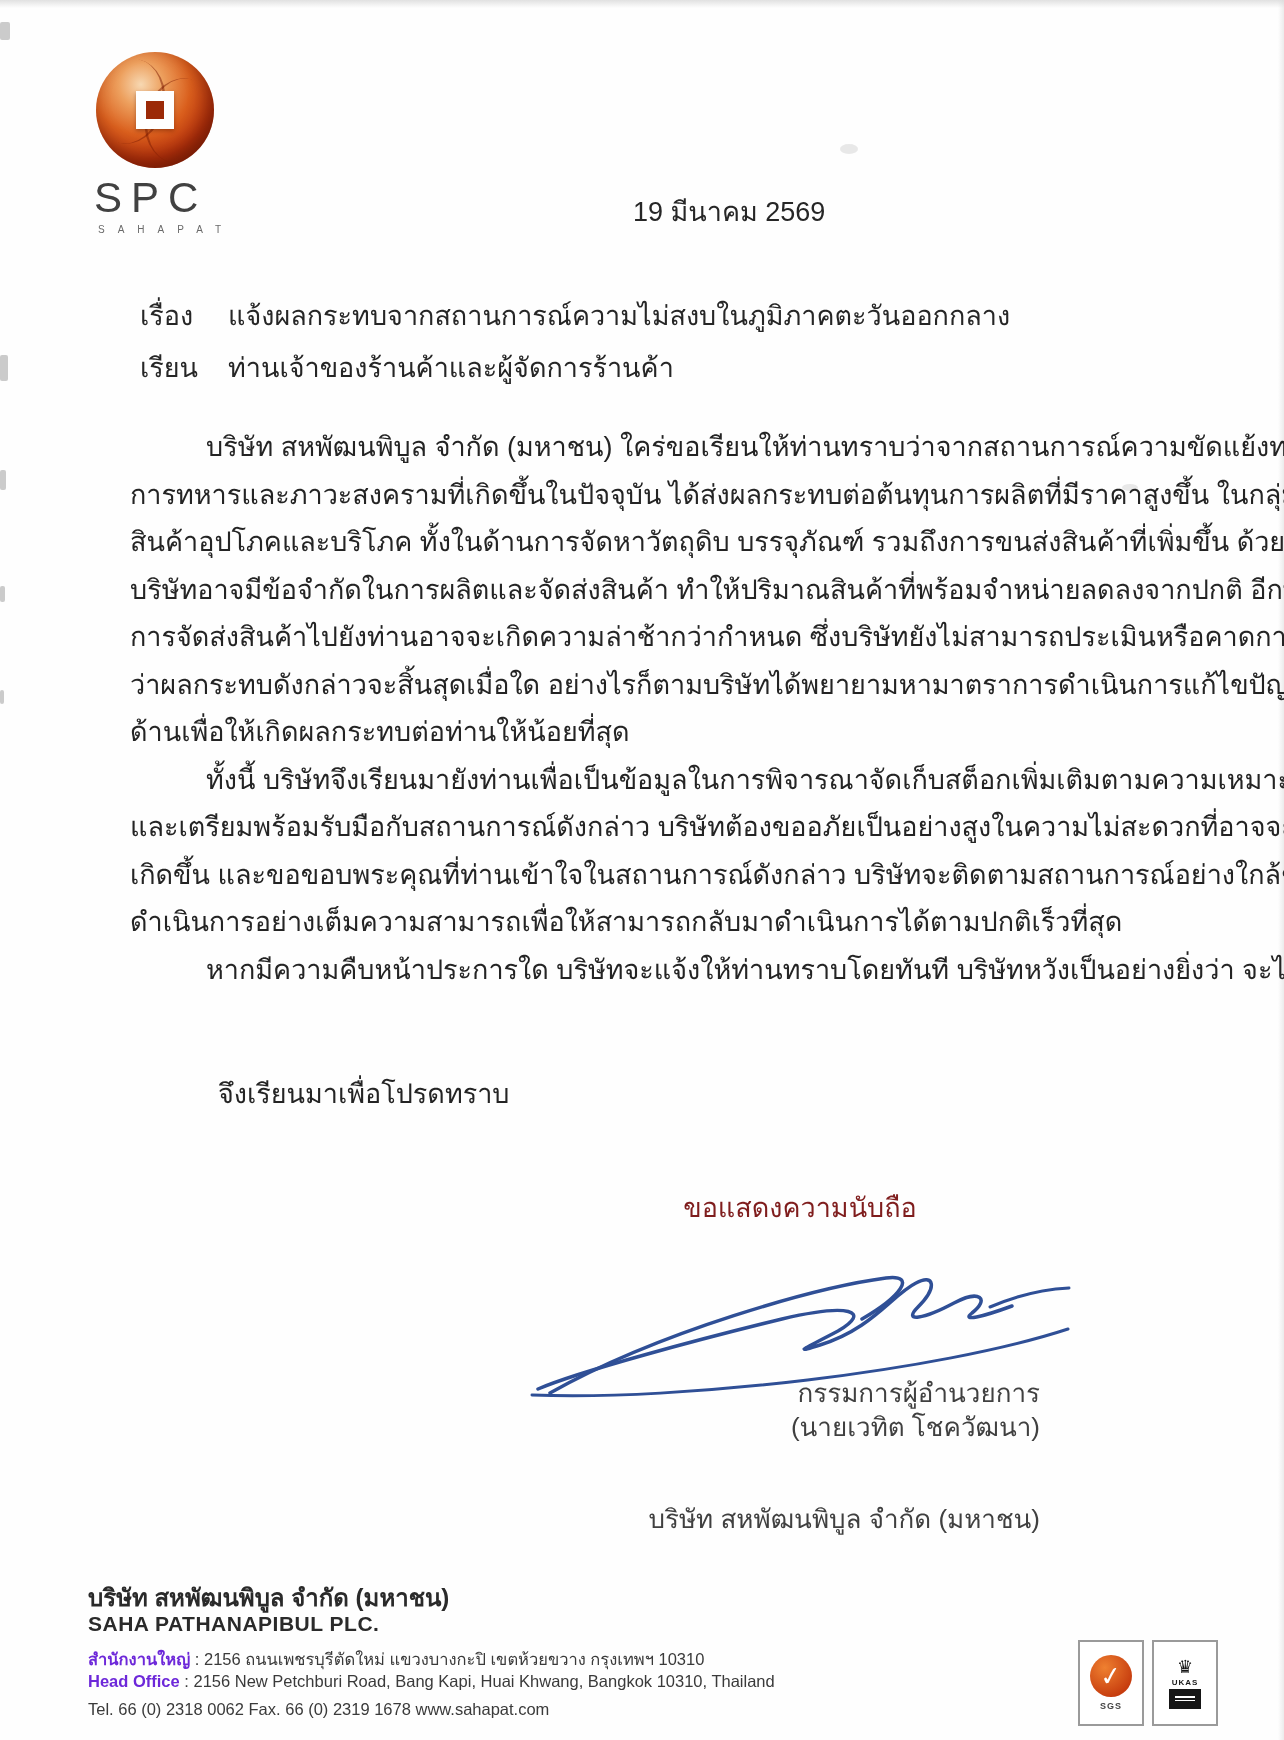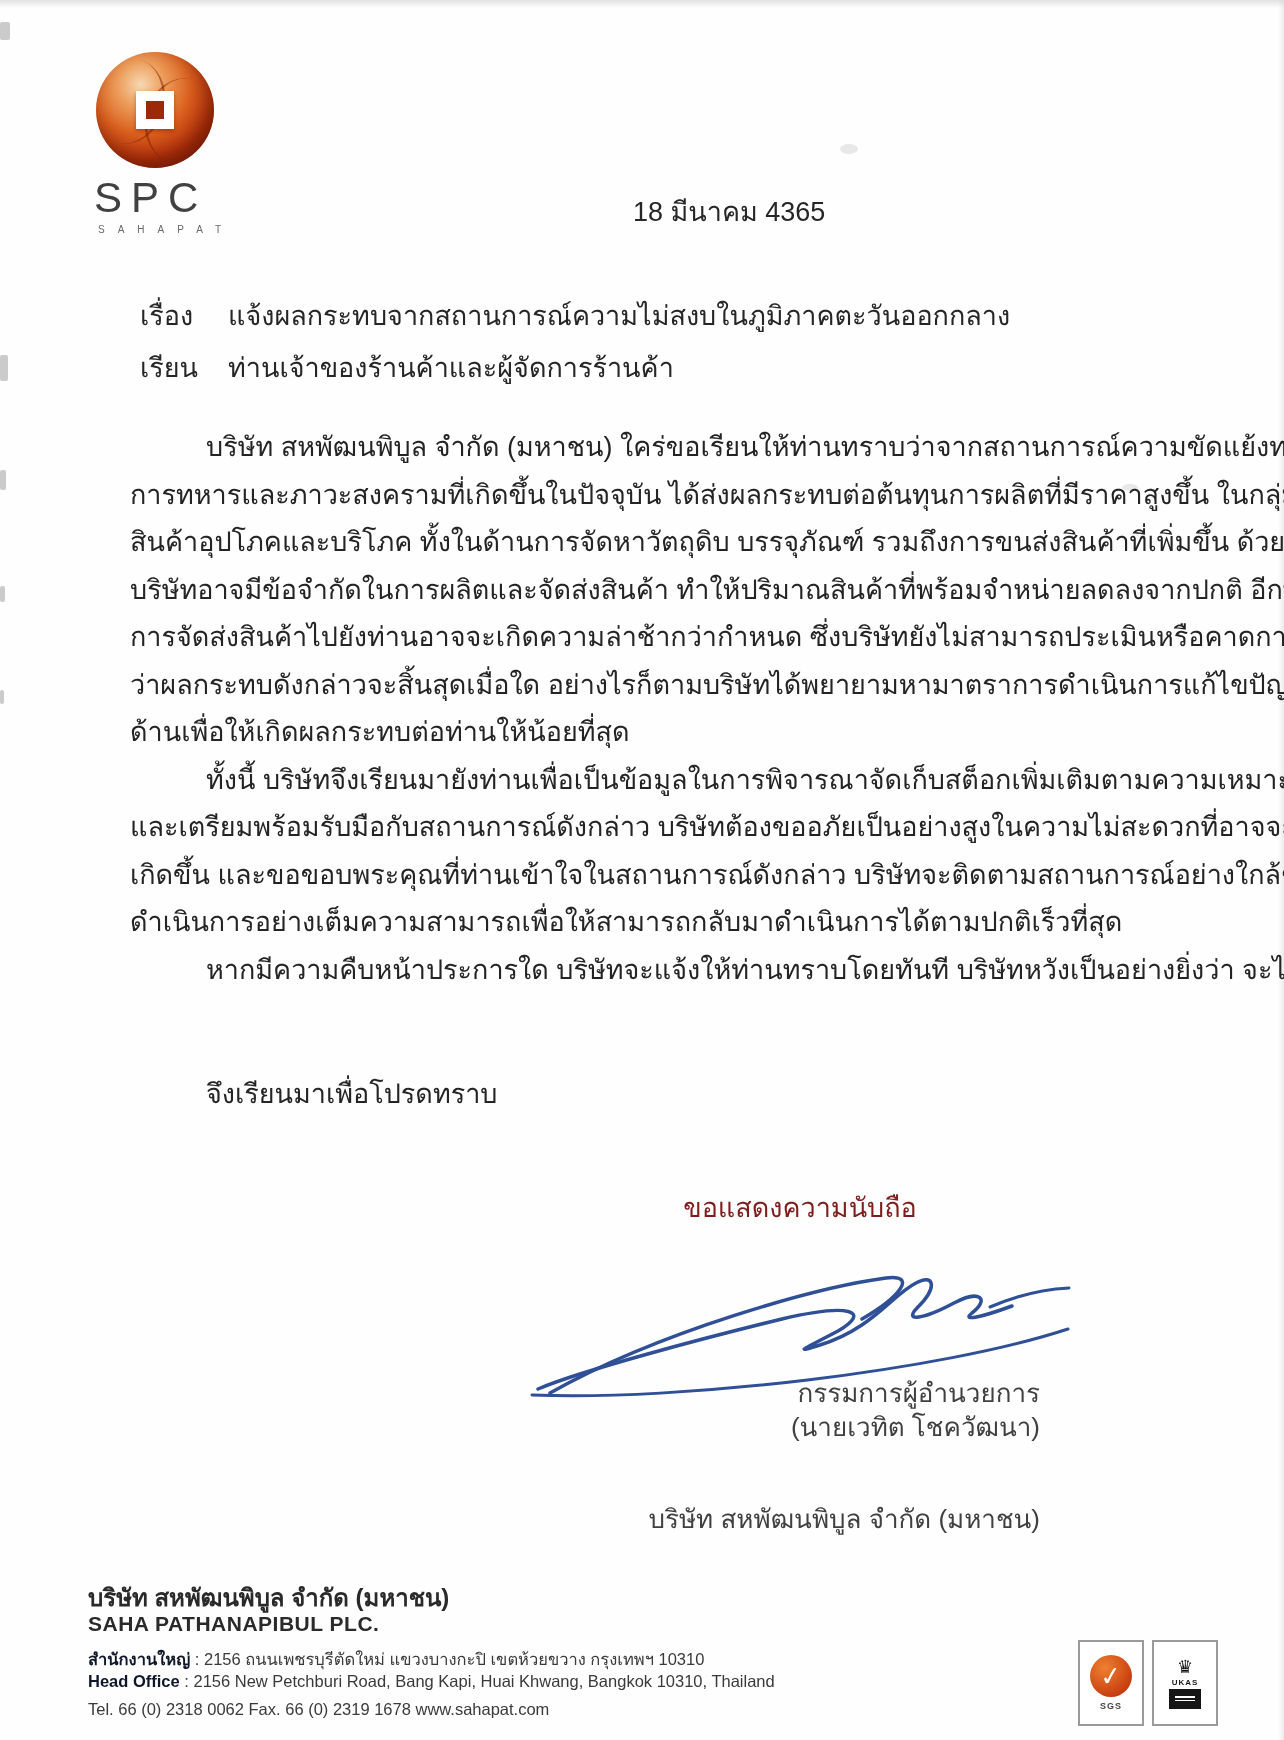--- a/index.html
+++ b/index.html
@@ -40,33 +40,33 @@
   .logo-sub { margin-top:2px; font-size:10px; letter-spacing:13px; color:#6a6a6a;
     padding-left:13px; }
 
   
   .dateline { position:absolute; left:633px; top:190px; font-size:27px; color:#262626; }
   .subj-label { position:absolute; left:140px; font-size:27px; color:#262626; }
   .subj-text  { position:absolute; left:228px; font-size:27px; color:#262626; white-space:nowrap; }
   .body-wrap { position:absolute; left:130px; top:424px; width:1040px; }
   .line { font-size:27px; line-height:47.5px; color:#242424; white-space:nowrap; }
   .line.indent { padding-left:76px; }
-  .closing { position:absolute; left:206px; top:1072px; font-size:27px; color:#242424; }
+  .closing { position:absolute; left:218px; top:1072px; font-size:27px; color:#242424; }
   .salutation { position:absolute; left:600px; top:1186px; width:400px;
     text-align:center; font-size:27px; color:#7f1d1d; }
 
   .signature { position:absolute; left:520px; top:1243px; }
   .sig-block { position:absolute; left:540px; width:500px; text-align:right;
     font-size:26px; color:#404040; }
 
   
   .f-co-th { position:absolute; left:88px; top:1578px; font-size:24px; font-weight:bold; color:#2a2a2a; }
   .f-co-en { position:absolute; left:88px; top:1612px; font-size:21px; font-weight:bold; color:#2a2a2a; letter-spacing:.5px; }
   .f-line { position:absolute; left:88px; font-size:16.5px; color:#3a3a3a; }
-  .f-line b { color:#0f172a; }
+  .f-line b { color:#6d28d9; }
 
   .badges { position:absolute; left:1078px; top:1640px; display:flex; gap:8px; }
   .badge { width:62px; height:82px; border:2px solid #9a9a9a; background:#fff;
     display:flex; flex-direction:column; align-items:center; justify-content:center; }
   .sgs-circle { width:42px; height:42px; border-radius:50%;
     background:radial-gradient(circle at 35% 30%, #ef8030, #c63c0e 75%);
     display:flex; align-items:center; justify-content:center; }
   .sgs-check { color:#fff; font-size:26px; font-weight:bold; transform:rotate(-8deg); line-height:1; }
   .sgs-cap { font-size:9px; color:#444; margin-top:4px; font-weight:bold; letter-spacing:1px; }
   .crown { font-size:18px; color:#141414; line-height:1; }
@@ -93,21 +93,21 @@
   <div class="logo">
     <div class="sphere">
       <span class="curve1"></span>
       <span class="curve2"></span>
       <span class="logo-square"></span>
     </div>
     <div class="logo-spc">SPC</div>
     <div class="logo-sub">SAHAPAT</div>
   </div>
 
-  <div class="dateline">18 มีนาคม 4365</div>
+  <div class="dateline">19 มีนาคม 2569</div>
 
   <div class="subj-label" style="top:294px;">เรื่อง</div>
   <div class="subj-text" style="top:294px;">แจ้งผลกระทบจากสถานการณ์ความไม่สงบในภูมิภาคตะวันออกกลาง</div>
   <div class="subj-label" style="top:346px;">เรียน</div>
   <div class="subj-text" style="top:346px;">ท่านเจ้าของร้านค้าและผู้จัดการร้านค้า</div>
 
   <div class="body-wrap">
       <div>
         <div class="line indent">บริษัท สหพัฒนพิบูล จำกัด (มหาชน) ใคร่ขอเรียนให้ท่านทราบว่าจากสถานการณ์ความขัดแย้งทาง</div>
         <div class="line">การทหารและภาวะสงครามที่เกิดขึ้นในปัจจุบัน  ได้ส่งผลกระทบต่อต้นทุนการผลิตที่มีราคาสูงขึ้น ในกลุ่ม</div>

